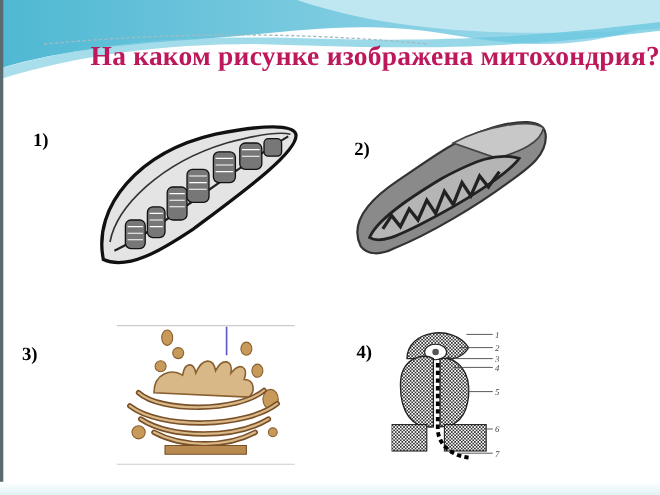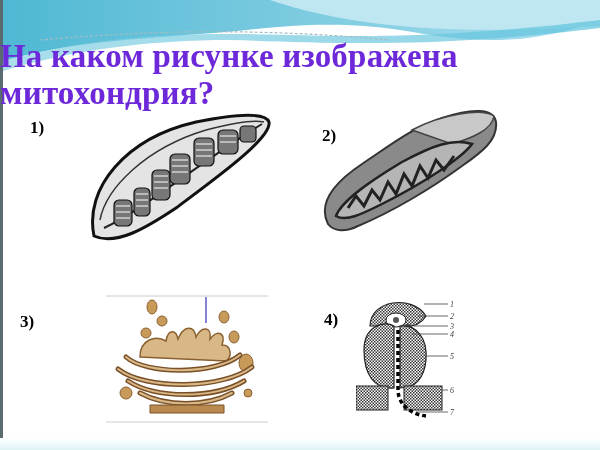--- a/index.html
+++ b/index.html
@@ -1,19 +1,19 @@
 <!DOCTYPE html>
 <html><head>
 <meta charset="utf-8">
 <style>
   html,body{margin:0;padding:0;}
   body{width:600px;height:450px;position:relative;overflow:hidden;background:#fff;font-family:"Liberation Serif",serif;}
   .slide{position:absolute;left:0;top:0;width:600px;height:450px;background:#fff;}
   .left-border{position:absolute;left:0;top:0;width:3px;height:450px;background:#5a6b70;}
-  .title{position:absolute;left:0;width:600px;top:38px;text-align:left;font-family:"Liberation Serif",serif;font-weight:bold;font-size:33px;color:#6d28d9;letter-spacing:0.2px;}
+  .title{position:absolute;left:0;width:600px;top:38px;text-align:right;font-family:"Liberation Serif",serif;font-weight:bold;font-size:25px;color:#be185d;letter-spacing:0.2px;}
   .label{position:absolute;font-family:"Liberation Serif",serif;font-weight:bold;font-size:17px;color:#000;}
   .pic{position:absolute;}
   .bottom-band{position:absolute;left:0;top:438px;width:600px;height:12px;background:linear-gradient(to bottom,#ffffff,#dff3f6);}
 </style>
 </head>
 <body>
 
 <div class="slide">
 
   <svg class="pic" style="left:0;top:0" width="600" height="90" viewBox="0 0 600 90">

